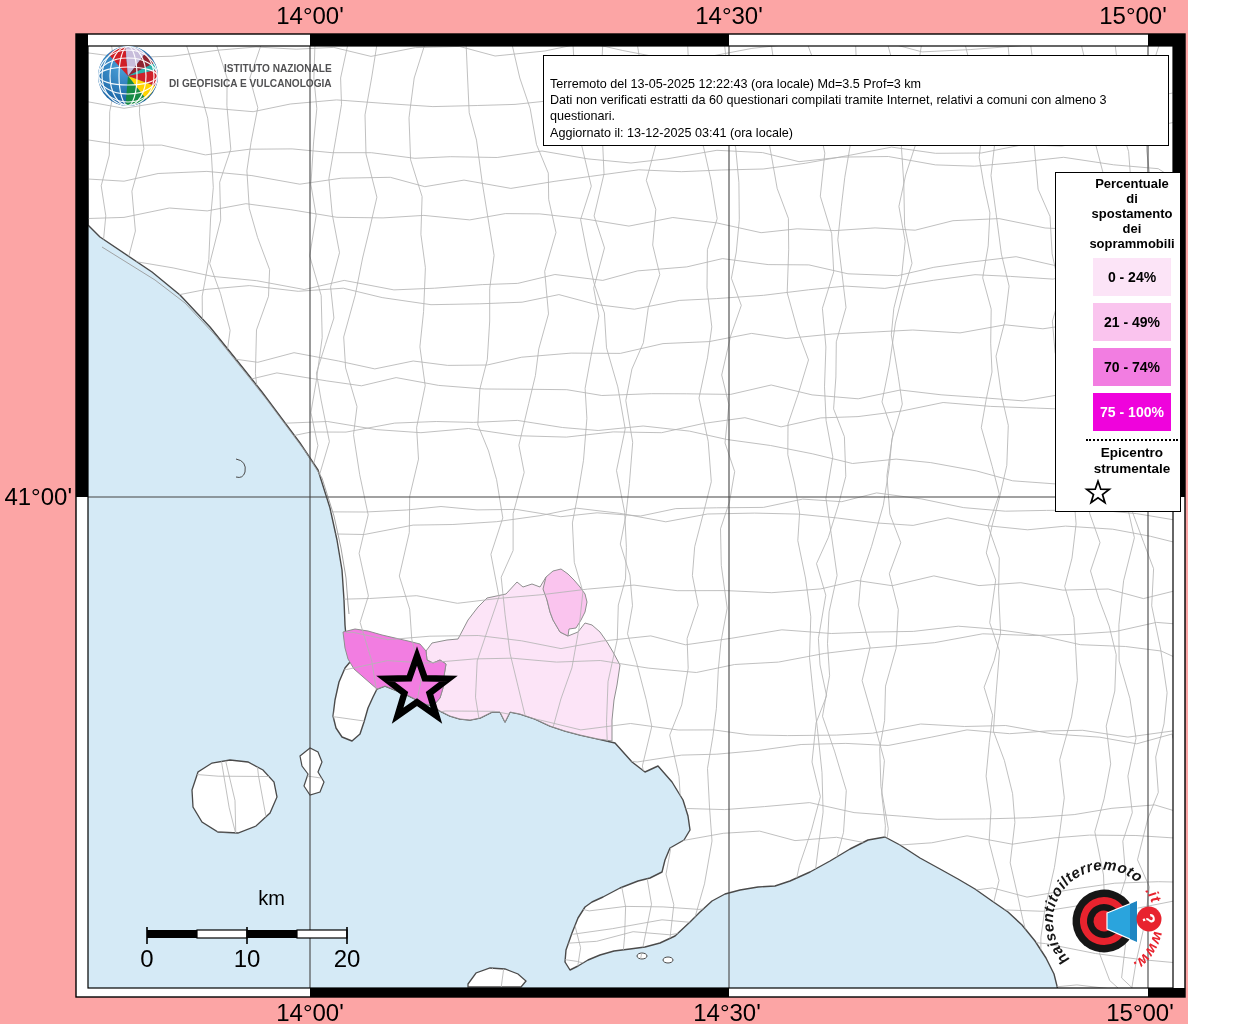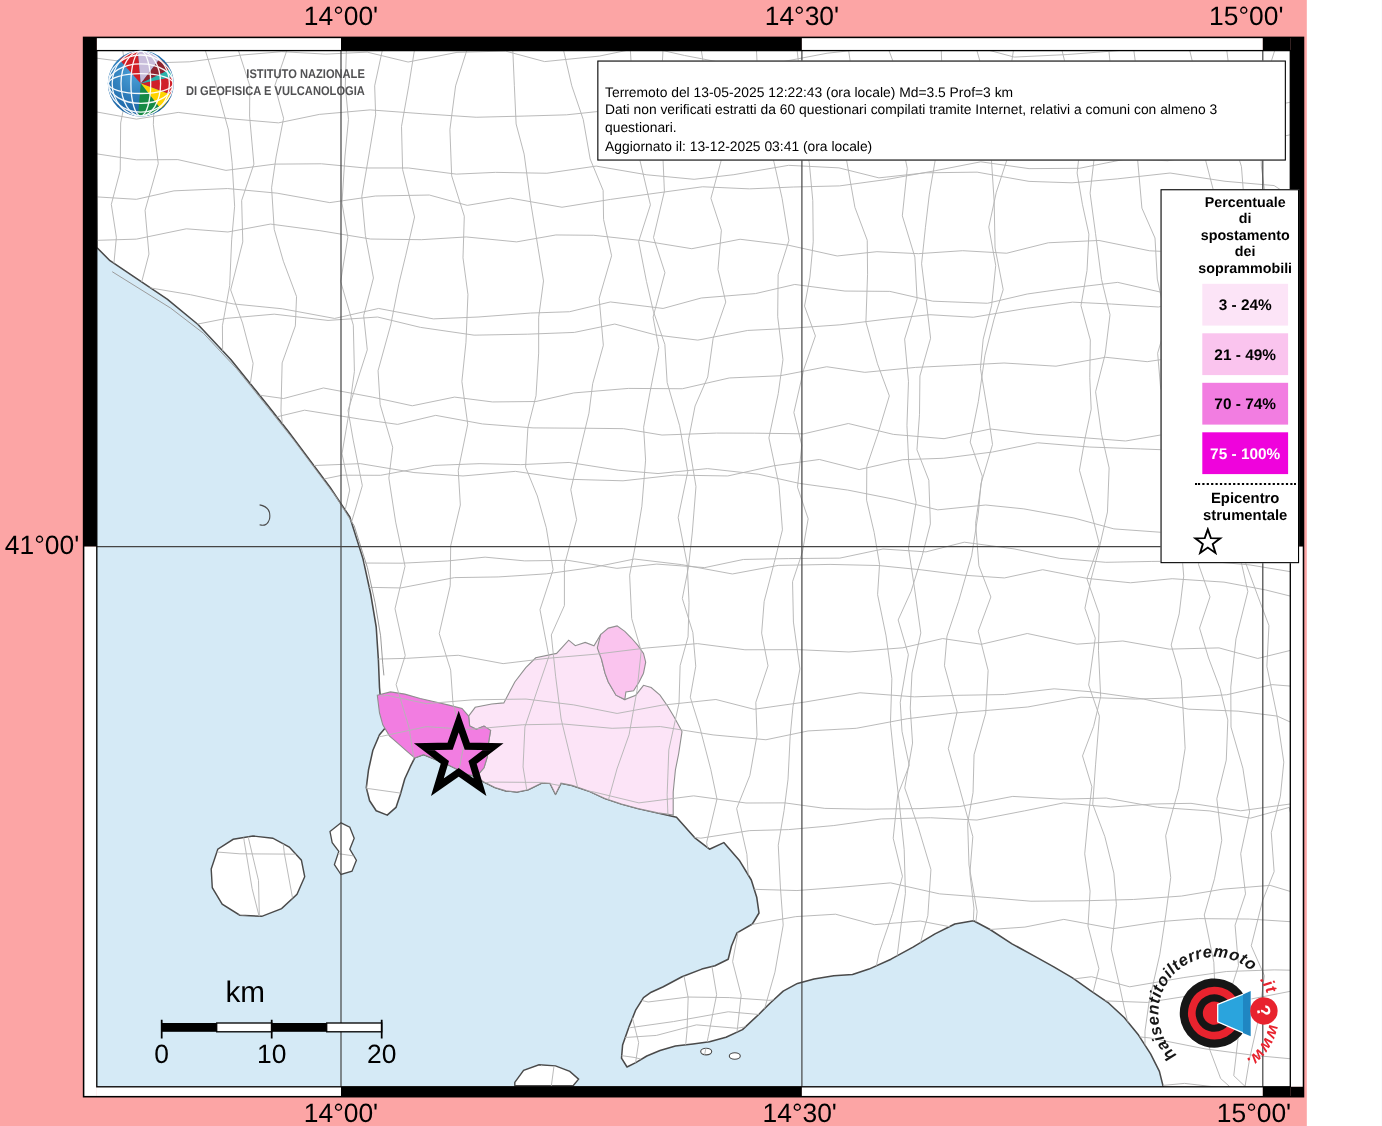--- a/index.html
+++ b/index.html
@@ -18,21 +18,21 @@
   .swatch{width:78px;height:38px;margin:7px auto 0 auto;display:flex;
           align-items:center;justify-content:center;font-size:14px;font-weight:bold;}
   .legend-sep{border-top:2px dotted #000;margin:8px 2px 4px 2px;}
   .legend-epi{font-size:13.5px;font-weight:bold;line-height:16px;text-align:center;}
   .ingv{position:absolute;left:96px;top:44px;display:flex;align-items:center;z-index:6;text-align:right;}
   .ingv-text{margin-left:9px;color:#515153;font-size:11.5px;font-weight:bold;
              line-height:15px;transform:scaleX(0.88);transform-origin:left center;
              letter-spacing:0px;white-space:nowrap;}
   .scale-num{position:absolute;font-size:24px;color:#000;width:60px;text-align:center;
              margin-left:-30px;top:945px;}
-  .scale-km{position:absolute;font-size:27px;color:#000;width:80px;text-align:left;
+  .scale-km{position:absolute;font-size:20px;color:#000;width:80px;text-align:right;
             left:205px;top:887px;}
   #logo-svg{position:absolute;left:0;top:0;pointer-events:none;z-index:7;}
 </style>
 </head>
 <body>
 
 <div class="canvas">
 
   <svg id="map-svg" width="1256" height="1024" viewBox="0 0 1256 1024">
     <defs>
@@ -213,21 +213,21 @@
   </div>
 
   <div class="legend">
     <div class="legend-title">
       <div>Percentuale</div>
       <div>di</div>
       <div>spostamento</div>
       <div>dei</div>
       <div>soprammobili</div>
     </div>
-    <div class="swatch" style="background: rgb(252, 228, 247); color: rgb(0, 0, 0);">3 - 24%</div>
+    <div class="swatch" style="background: rgb(252, 228, 247); color: rgb(0, 0, 0);">0 - 24%</div>
     <div class="swatch" style="background: rgb(250, 196, 238); color: rgb(0, 0, 0);">21 - 49%</div>
     <div class="swatch" style="background: rgb(242, 125, 225); color: rgb(0, 0, 0);">70 - 74%</div>
     <div class="swatch" style="background: rgb(239, 3, 220); color: rgb(255, 255, 255);">75 - 100%</div>
     <div class="legend-sep"></div>
     <div class="legend-epi">
       <div>Epicentro</div>
       <div>strumentale</div>
     </div>
     <svg width="28" height="26" viewBox="0 0 26 24" style="margin-top:2px">
       <polygon fill="none" stroke="#000" stroke-width="1.6" stroke-miterlimit="12" points="13,2 15.59,9.44 23.46,9.6 17.18,14.36 19.47,21.9 13,17.4 6.53,21.9 8.82,14.36 2.54,9.6 10.41,9.44"></polygon>

